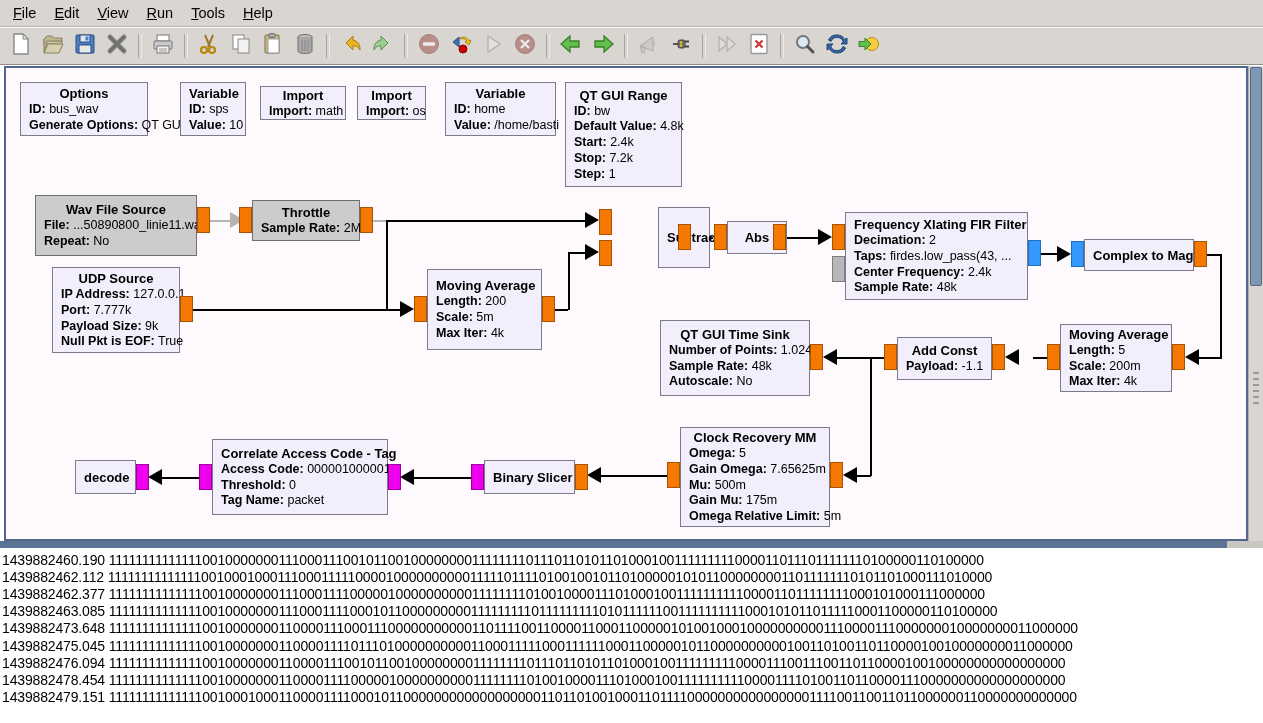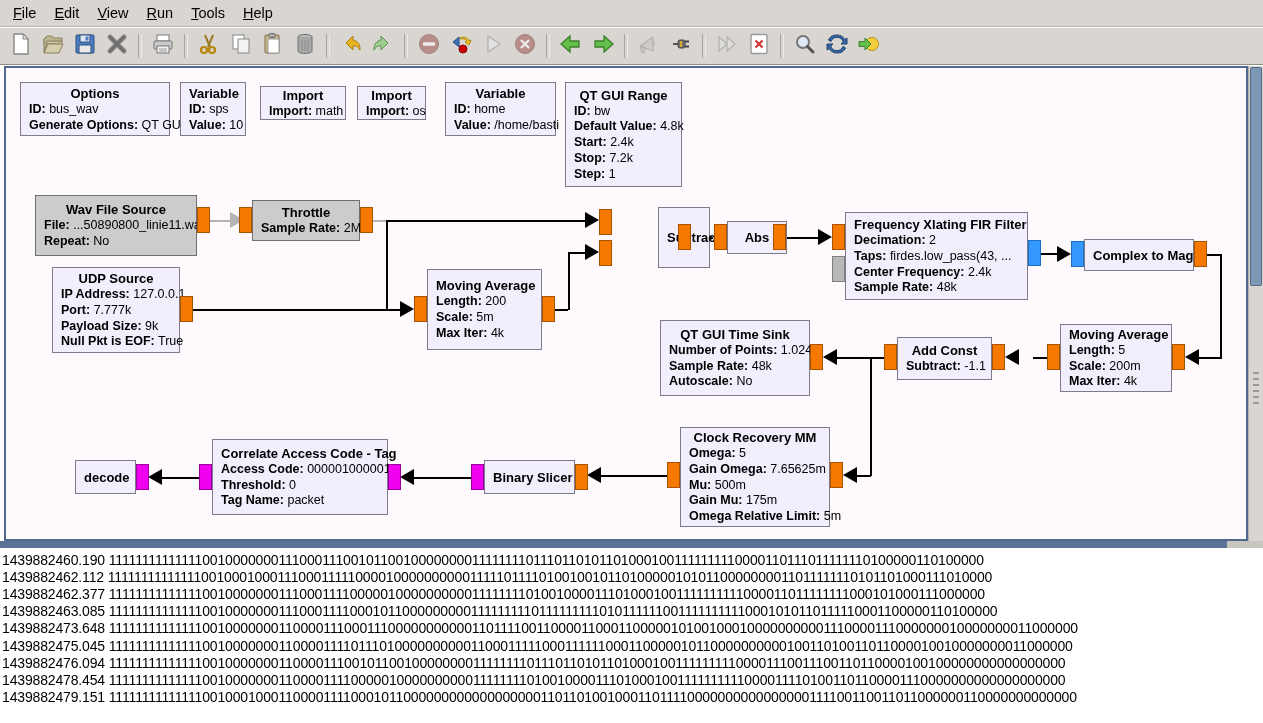--- a/index.html
+++ b/index.html
@@ -272,21 +272,21 @@
     <div class="arrow" style="border-top: 8px solid transparent; border-bottom: 8px solid transparent; border-left: 14px solid rgb(0, 0, 0); left: 694px; top: 162px;"></div>
     <div class="arrow" style="border-top: 8px solid transparent; border-bottom: 8px solid transparent; border-left: 14px solid rgb(0, 0, 0); left: 812px; top: 161px;"></div>
     <div class="arrow" style="border-top: 8px solid transparent; border-bottom: 8px solid transparent; border-left: 14px solid rgb(0, 0, 0); left: 1051px; top: 178px;"></div>
     <div class="arrow" style="border-top: 8px solid transparent; border-bottom: 8px solid transparent; border-right: 14px solid rgb(0, 0, 0); left: 1179px; top: 281px;"></div>
     <div class="arrow" style="border-top: 8px solid transparent; border-bottom: 8px solid transparent; border-right: 14px solid rgb(0, 0, 0); left: 999px; top: 281px;"></div>
     <div class="arrow" style="border-top: 8px solid transparent; border-bottom: 8px solid transparent; border-right: 14px solid rgb(0, 0, 0); left: 817px; top: 281px;"></div>
     <div class="arrow" style="border-top: 8px solid transparent; border-bottom: 8px solid transparent; border-right: 14px solid rgb(0, 0, 0); left: 837px; top: 399px;"></div>
     <div class="arrow" style="border-top: 8px solid transparent; border-bottom: 8px solid transparent; border-right: 14px solid rgb(0, 0, 0); left: 581px; top: 399px;"></div>
     <div class="arrow" style="border-top: 8px solid transparent; border-bottom: 8px solid transparent; border-right: 14px solid rgb(0, 0, 0); left: 394px; top: 401px;"></div>
     <div class="arrow" style="border-top: 8px solid transparent; border-bottom: 8px solid transparent; border-right: 14px solid rgb(0, 0, 0); left: 142px; top: 401px;"></div>
-    <div class="block enabled" style="left: 14px; top: 14px; width: 150px; height: 54px;">
+    <div class="block enabled" style="left: 14px; top: 14px; width: 128px; height: 54px;">
       <div class="title">Options</div>
       <div class="param"><b>ID:</b> bus_wav</div>
       <div class="param"><b>Generate Options:</b> QT GUI</div>
     </div>
     <div class="block enabled" style="left: 174px; top: 14px; width: 66px; height: 54px;">
       <div class="title">Variable</div>
       <div class="param"><b>ID:</b> sps</div>
       <div class="param"><b>Value:</b> 10</div>
     </div>
     <div class="block enabled" style="left: 254px; top: 18px; width: 86px; height: 34px;">
@@ -367,21 +367,21 @@
     <div class="block enabled" style="left: 1054px; top: 256px; width: 112px; height: 68px;">
       <div class="title">Moving Average</div>
       <div class="param"><b>Length:</b> 5</div>
       <div class="param"><b>Scale:</b> 200m</div>
       <div class="param"><b>Max Iter:</b> 4k</div>
     </div>
     <div class="port" style="background: rgb(245, 121, 0); border: 1px solid rgb(168, 83, 0); left: 1166px; top: 276px;"></div>
     <div class="port" style="background: rgb(245, 121, 0); border: 1px solid rgb(168, 83, 0); left: 1041px; top: 276px;"></div>
     <div class="block enabled" style="left: 891px; top: 269px; width: 95px; height: 43px;">
       <div class="title">Add Const</div>
-      <div class="param"><b>Subtract:</b> -1.1</div>
+      <div class="param"><b>Payload:</b> -1.1</div>
     </div>
     <div class="port" style="background: rgb(245, 121, 0); border: 1px solid rgb(168, 83, 0); left: 986px; top: 276px;"></div>
     <div class="port" style="background: rgb(245, 121, 0); border: 1px solid rgb(168, 83, 0); left: 878px; top: 276px;"></div>
     <div class="block enabled" style="left: 654px; top: 252px; width: 150px; height: 76px;">
       <div class="title">QT GUI Time Sink</div>
       <div class="param"><b>Number of Points:</b> 1.024k</div>
       <div class="param"><b>Sample Rate:</b> 48k</div>
       <div class="param"><b>Autoscale:</b> No</div>
     </div>
     <div class="port" style="background: rgb(245, 121, 0); border: 1px solid rgb(168, 83, 0); left: 804px; top: 276px;"></div>

